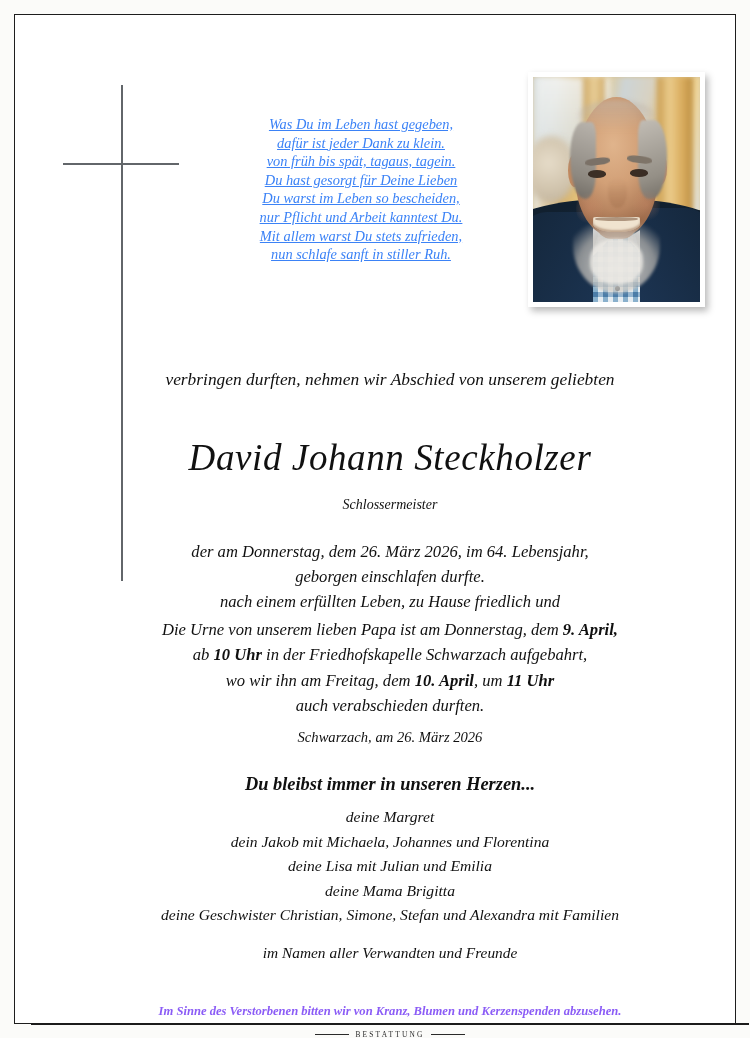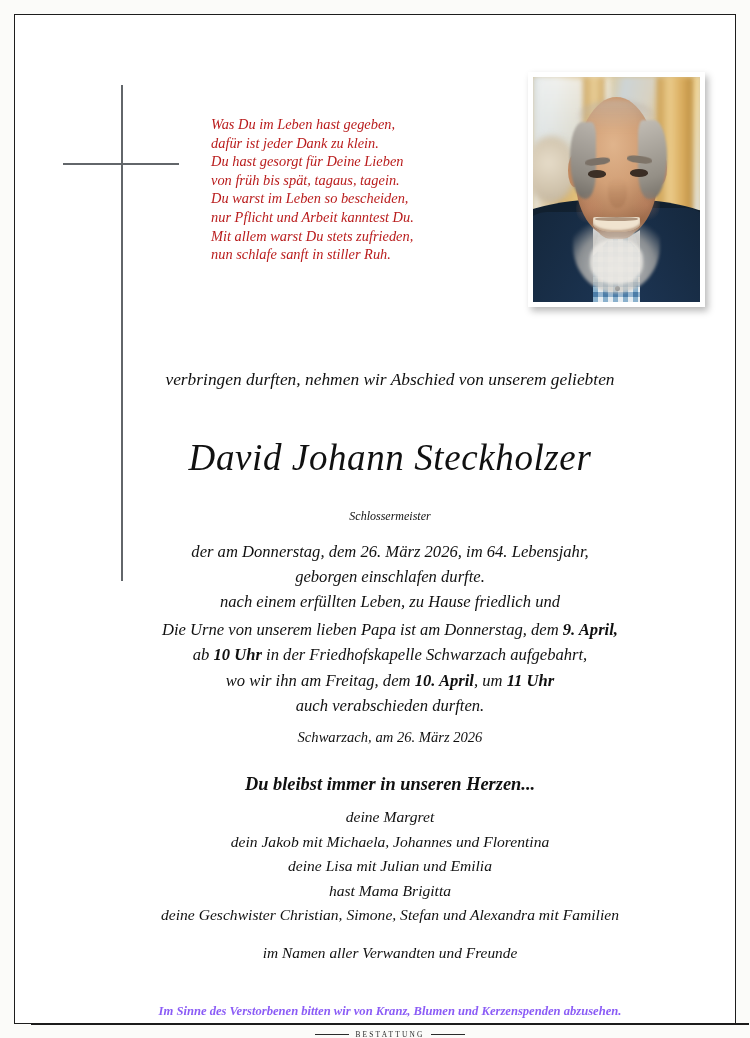--- a/index.html
+++ b/index.html
@@ -53,24 +53,26 @@
     height: 2px;
     background: #62666a;
   }
 
   
   #poem {
     position: absolute;
     left: 196px;
     top: 100px;
     width: 300px;
+    text-align: center;
     font-style: italic;
     font-size: 14.4px;
     line-height: 18.6px;
-    color: #b91c1c;
+    color: #3b82f6;
+    text-decoration: underline;
   }
   #poem .ln { display: block; white-space: nowrap; }
 
   
   #photo-wrap {
     position: absolute;
     left: 513px;
     top: 57px;
     width: 177px;
     height: 235px;
@@ -288,21 +290,21 @@
     left: 40px;
     width: 670px;
     text-align: center;
     font-style: italic;
     color: #101010;
   }
   .blk .ln { display: block; white-space: nowrap; }
 
   #lede      { top: 352px; font-size: 17.4px; line-height: 25.5px; }
   #name      { top: 424px; font-size: 37px; line-height: 38px; letter-spacing: .6px; }
-  #prof      { top: 490px; font-size: 12px; line-height: 22px; }
+  #prof      { top: 479px; font-size: 14px; line-height: 22px; }
   #life      { top: 524px; font-size: 16.6px; line-height: 25px; }
   #urn       { top: 602px; font-size: 16.6px; line-height: 25.4px; }
   #place     { top: 712px; font-size: 14.6px; line-height: 20px; }
   #heartline { top: 757px; font-size: 18.4px; line-height: 24px; font-weight: bold; }
   #family    { top: 790px; font-size: 15.6px; line-height: 24.6px; }
   #behalf    { top: 927px; font-size: 15.4px; line-height: 21px; }
 
   .b { font-weight: bold; }
 
   
@@ -360,22 +362,22 @@
   <div id="frame">
 
     <div id="cross">
       <div class="cross-v"></div>
       <div class="cross-h"></div>
     </div>
 
     <div id="poem">
       <span class="ln">Was Du im Leben hast gegeben,</span>
       <span class="ln">dafür ist jeder Dank zu klein.</span>
+      <span class="ln">von früh bis spät, tagaus, tagein.</span>
       <span class="ln">Du hast gesorgt für Deine Lieben</span>
-      <span class="ln">von früh bis spät, tagaus, tagein.</span>
       <span class="ln">Du warst im Leben so bescheiden,</span>
       <span class="ln">nur Pflicht und Arbeit kanntest Du.</span>
       <span class="ln">Mit allem warst Du stets zufrieden,</span>
       <span class="ln">nun schlafe sanft in stiller Ruh.</span>
     </div>
 
     <div id="photo-wrap">
       <div id="photo">
         <div class="bg-base"></div>
         <div class="bg-win"></div>
@@ -435,21 +437,21 @@
     </div>
 
     <div class="blk" id="place">Schwarzach, am 26. März 2026</div>
 
     <div class="blk" id="heartline">Du bleibst immer in unseren Herzen...</div>
 
     <div class="blk" id="family">
       <span class="ln">deine Margret</span>
       <span class="ln">dein Jakob mit Michaela, Johannes und Florentina</span>
       <span class="ln">deine Lisa mit Julian und Emilia</span>
-      <span class="ln">hast Mama Brigitta</span>
+      <span class="ln">deine Mama Brigitta</span>
       <span class="ln">deine Geschwister Christian, Simone, Stefan und Alexandra mit Familien</span>
     </div>
 
     <div class="blk" id="behalf">im Namen aller Verwandten und Freunde</div>
 
     <div id="footer-note">Im Sinne des Verstorbenen bitten wir von Kranz, Blumen und Kerzenspenden abzusehen.</div>
     <div id="footer-rule"></div>
 
     <div id="logo">
       <div class="logo-top">

